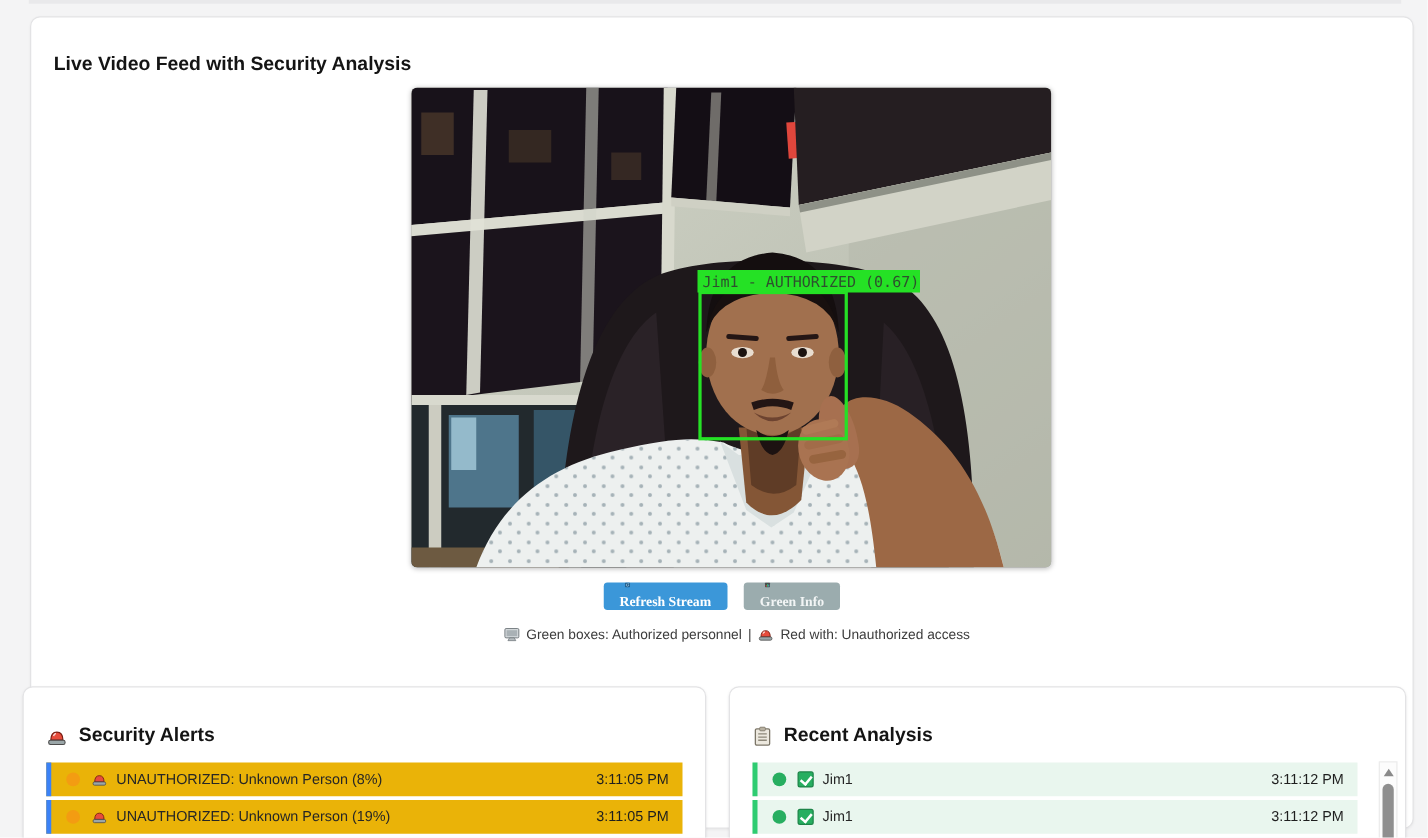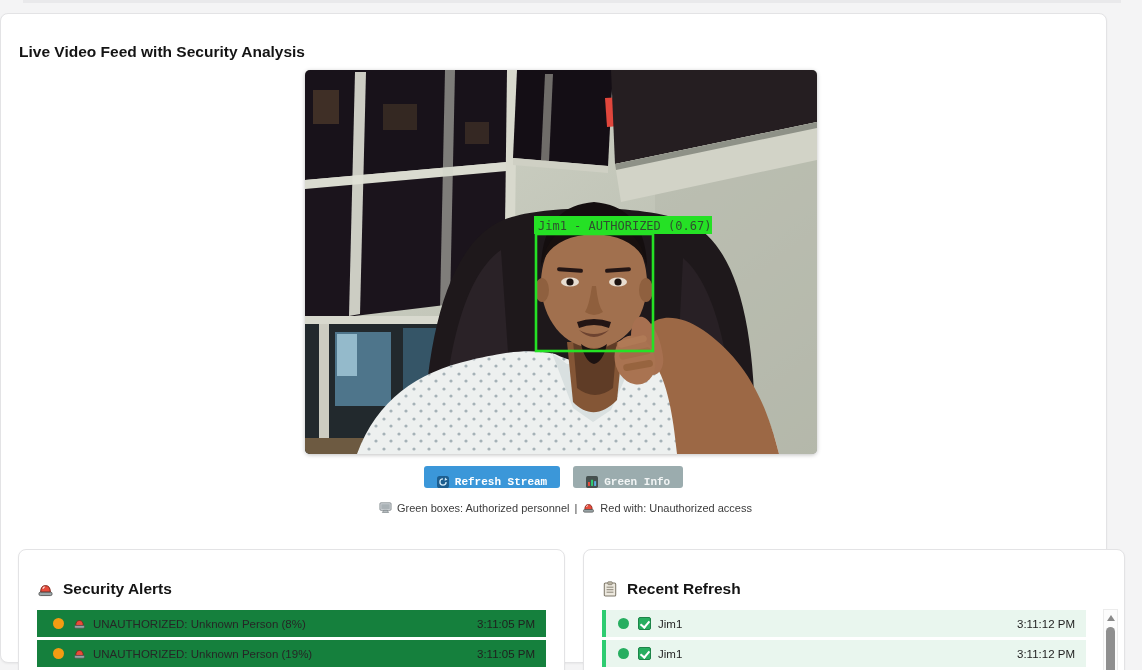--- a/index.html
+++ b/index.html
@@ -11,21 +11,21 @@
     color:#222;
   }
   .top-strip { position:absolute; left:23px; top:0; width:1098px; height:3px; background:#e9e9eb; }
   .card {
     position:absolute;
     background:#ffffff;
     border:1px solid #e3e3e5;
     border-radius:8px;
     box-shadow:0 1px 2px rgba(0,0,0,0.05);
   }
-  #video-card { left:0; top:13px; width:1107px; height:650px; }
+  #video-card { left:24px; top:13px; width:1107px; height:650px; }
   #alerts-card { left:18px; top:549px; width:547px; height:180px; }
   #activity-card { left:583px; top:549px; width:542px; height:180px; }
 
   .card-title {
     display:flex; align-items:center; gap:9px;
     font-size:15.5px; font-weight:bold; color:#141414;
   }
   #video-card .card-title { position:absolute; left:18px; top:29px; }
   #alerts-card .card-title, #activity-card .card-title { position:absolute; left:18px; top:30px;text-align:center; }
 
@@ -34,47 +34,48 @@
     border-radius:5px; overflow:hidden; background:#a3a3a3;
     box-shadow:0 1px 4px rgba(0,0,0,0.25);
   }
   .video-wrap svg { display:block; }
 
   .btn-row {
     position:absolute; left:0; top:452px; width:100%;
     display:flex; justify-content:center; gap:13px;
   }
   .btn {
-    display:flex; align-items:flex-end; gap:6px;
+    display:flex; align-items:flex-start; gap:6px;
     height:22px; padding:0 13px;
     border:none; border-radius:3px;
     color:#fff; font-size:11px; font-weight:bold;
-    font-family:Liberation Mono, monospace;
+    font-family:Liberation Serif, serif;
     cursor:pointer;
+    flex-direction:column;
   }
   .btn svg { width:12px; height:12px; }
   .btn.blue { background:#3b97d9; }
   .btn.gray { background:#9bacae; color:#f2f5f5; }
 
   .caption {
     position:absolute; left:0; top:487px; width:100%;
     display:flex; justify-content:center; align-items:center; gap:5px;
     font-size:11px; color:#3c3c3c;padding-left:24px;
   }
   .caption svg { width:13px; height:13px; }
 
   .rows { position:absolute; left:18px; top:60px; right:18px; }
   #activity-card .rows { right:14px; }
   .row {
     display:flex; align-items:center;
     height:27px; margin-bottom:3px;
     padding:0 11px 0 12px;
     font-size:11.5px; color:#262626;
   }
-  .row.alert { background:#15803d; border-left:4px solid #15803d;text-align:center; }
+  .row.alert { background:#eab308; border-left:4px solid #3b82f6;text-align:center; }
   .row.ok    { background:#e9f6ee; border-left:4px solid #2ecc71; }
   #activity-card .row { margin-right:24px; }
   .dot { width:11px; height:11px; border-radius:50%; flex:0 0 auto; margin-right:9px; }
   .dot.orange { background:#f39c12; }
   .dot.green  { background:#27ae60; }
   .row .mini-icon { width:13px; height:13px; margin-right:7px; flex:0 0 auto; }
   .row-time { margin-left:auto; color:#1f1f1f; }
 
   .scrollbar {
     position:absolute; right:6px; top:59px; bottom:-10px; width:15px;
@@ -278,21 +279,21 @@
 
 <div class="card" id="activity-card">
   <div class="card-title">
     <svg width="16" height="16" viewBox="0 0 14 14">
       <rect x="2" y="1.8" width="10" height="11.4" rx="1" fill="#ece8de" stroke="#7c7668" stroke-width="0.9"></rect>
       <rect x="5" y="0.6" width="4" height="2.6" rx="0.8" fill="#b9b2a2" stroke="#7c7668" stroke-width="0.6"></rect>
       <line x1="4" y1="5.4" x2="10" y2="5.4" stroke="#8d8779" stroke-width="0.9"></line>
       <line x1="4" y1="7.6" x2="10" y2="7.6" stroke="#8d8779" stroke-width="0.9"></line>
       <line x1="4" y1="9.8" x2="10" y2="9.8" stroke="#8d8779" stroke-width="0.9"></line>
     </svg>
-    <span>Recent Refresh</span>
+    <span>Recent Analysis</span>
   </div>
   <div class="rows">
     <div class="row ok">
       <span class="dot green"></span>
       <span class="check-box"></span>
       <span class="row-text">Jim1</span>
       <span class="row-time">3:11:12 PM</span>
     </div>
     <div class="row ok">
       <span class="dot green"></span>

